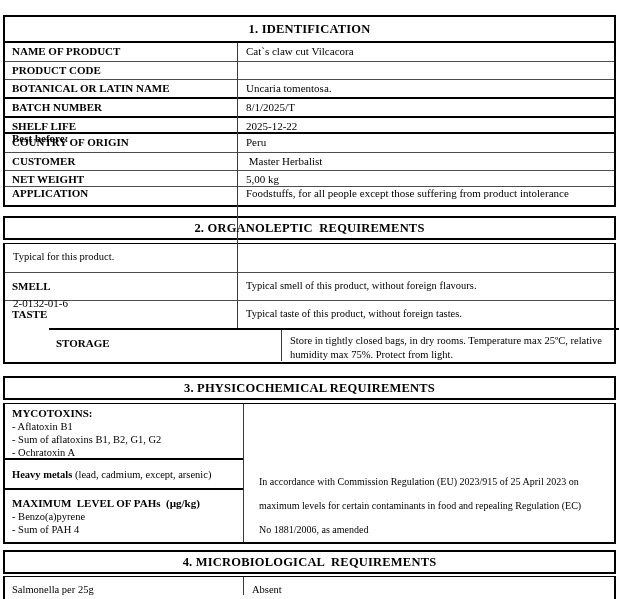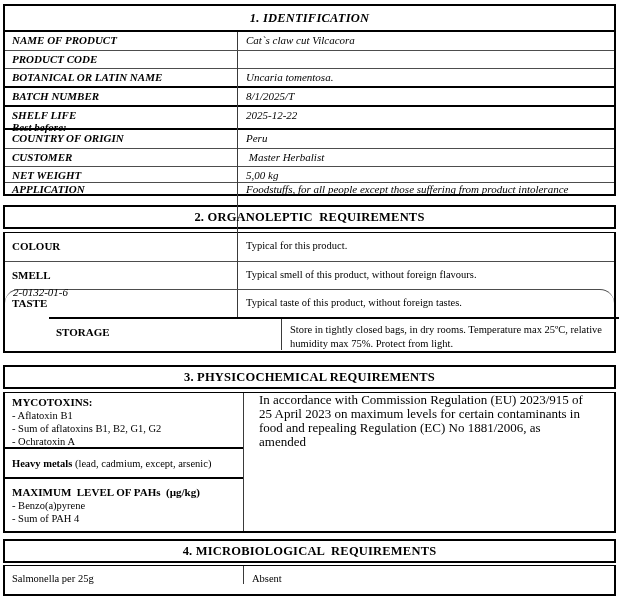--- a/index.html
+++ b/index.html
@@ -18,83 +18,83 @@
     border: 2px solid #000;
     background: #fff;
   }
   .hdrbox {
     display: flex; align-items: center; justify-content: center;
     height: 24px;
     font-weight: bold; font-size: 12.5px; letter-spacing: 0.2px;
   }
 
   
-  .s1 { margin-top: 4px; height: 192px; font-style: italic; }
+  .s1 { margin-top: 15px; height: 192px; }
   .s1 .hdr {
     height: 26px; border-bottom: 2px solid #000;
     display: flex; align-items: center; justify-content: center;
     font-weight: bold; font-size: 12.5px; letter-spacing: 0.2px;
   }
   .row { display: flex; width: 100%; }
   .s1 .row { border-top: 1px solid #4d4d4d; }
   .s1 .row.first { border-top: none; }
   .s1 .row.hb { border-top: 2px solid #000; }
   .s1 .cl {
     width: 233px; flex: 0 0 233px;
     border-right: 1px solid #3a3a3a;
     font-weight: bold; font-size: 11px;
     padding: 2px 4px 0 7px; line-height: 12px;
   }
   .s1 .cr { flex: 1; font-size: 11px; padding: 2px 6px 0 8px; line-height: 12px; }
   .r-name  { height: 18px; justify-content: space-between; }
   .r-code  { height: 18px; flex-direction: column; }
   .r-bot   { height: 18px; }
   .r-batch { height: 19px; }
-  .r-shelf { height: 23px; }
+  .r-shelf { height: 16px; }
   .r-cou   { height: 20px; }
   .r-cust  { height: 18px; justify-content: flex-end; }
   .r-net   { height: 16px; }
   .r-app   { height: 13px; }
   .r-app .cl, .r-app .cr { padding-top: 0; }
   .sublabel { display: block; }
 
   
   .s2h { margin-top: 9px; }
   .s2 { margin-top: 3px; height: 121px; border-top-width: 1px; }
   .s2 .row { border-top: 1px solid #4d4d4d; }
   .s2 .row.first { border-top: none; }
   .s2 .row.hb { border-top: 2px solid #000; margin-left: 44px; }
   .s2 .cl {
     width: 233px; flex: 0 0 233px;
     border-right: 1px solid #3a3a3a;
     font-weight: bold; font-size: 11px;
     padding: 7px 4px 0 7px;
   }
   .s2 .cr { flex: 1; font-size: 10.5px; padding: 6px 10px 0 8px; line-height: 14px; }
-  .r-col { height: 28px; } .r-sme { height: 28px; } .r-tas { height: 28px; border-radius: 14px; }
+  .r-col { height: 28px; } .r-sme { height: 28px; } .r-tas { height: 28px; }
   .r-sto { height: 33px; }
   .r-sto .cr { padding-right: 50px; padding-top: 4px; }
 
   
   .s3h { margin-top: 12px; }
   .s3 { margin-top: 3px; height: 141px; border-top-width: 1px; display: flex; }
   .s3 .left { width: 239px; flex: 0 0 239px; border-right: 1px solid #3a3a3a; }
   .s3 .lrow { border-top: 2px solid #000; }
   .s3 .lrow.first { border-top: none; }
   .lr-myco { height: 54px; padding: 3px 4px 0 7px; }
   .lr-hm   { height: 30px; padding: 8px 4px 0 7px; }
   .lr-pah  { height: 53px; padding: 7px 4px 0 7px; }
   .s3 .heading { font-weight: bold; font-size: 11px; line-height: 13px; }
   .s3 .item { font-size: 10.5px; line-height: 13px; }
   .s3 .hm-line { font-size: 10.5px; line-height: 13px; }
   .s3 .hm-line .hm-b { font-weight: bold; }
   .s3 .right {
-    flex: 1; display: flex; align-items: flex-start;
+    flex: 1; display: flex; align-items: flex-end;
     padding: 0 28px 0 15px;
-    font-size: 13px; line-height: 14px;
+    font-size: 10px; line-height: 24px;
   }
 
   
   .s4h { margin-top: 6px; }
   .s4 { margin-top: 2px; height: 31px; border-top-width: 1px; }
   .s4 .cl {
     width: 239px; flex: 0 0 239px;
     border-right: 1px solid #3a3a3a;
     font-weight: normal; font-size: 10.5px;
     padding: 7px 4px 0 7px;
@@ -147,21 +147,20 @@
     <div class="cl"><span class="b">APPLICATION</span></div>
     <div class="cr"><span class="b">Foodstuffs, for all people except those suffering from product intolerance</span></div>
   </div>
 </div>
 
 <div class="box hdrbox s2h">
   <span class="b">2. ORGANOLEPTIC  REQUIREMENTS</span>
 </div>
 <div class="box s2">
   <div class="row first r-col">
-    <div class="cl"><span class="b">COLOUR</span></div>
     <div class="cr"><span class="b">Typical for this product.</span></div>
   </div>
   <div class="row r-sme">
     <div class="cl"><span class="b">SMELL</span></div>
     <div class="cr"><span class="b">Typical smell of this product, without foreign flavours.</span></div>
   </div>
   <div class="row r-tas">
     <div class="cl"><span class="b">TASTE</span></div>
     <div class="cr"><span class="b">Typical taste of this product, without foreign tastes.</span></div>
   </div>

